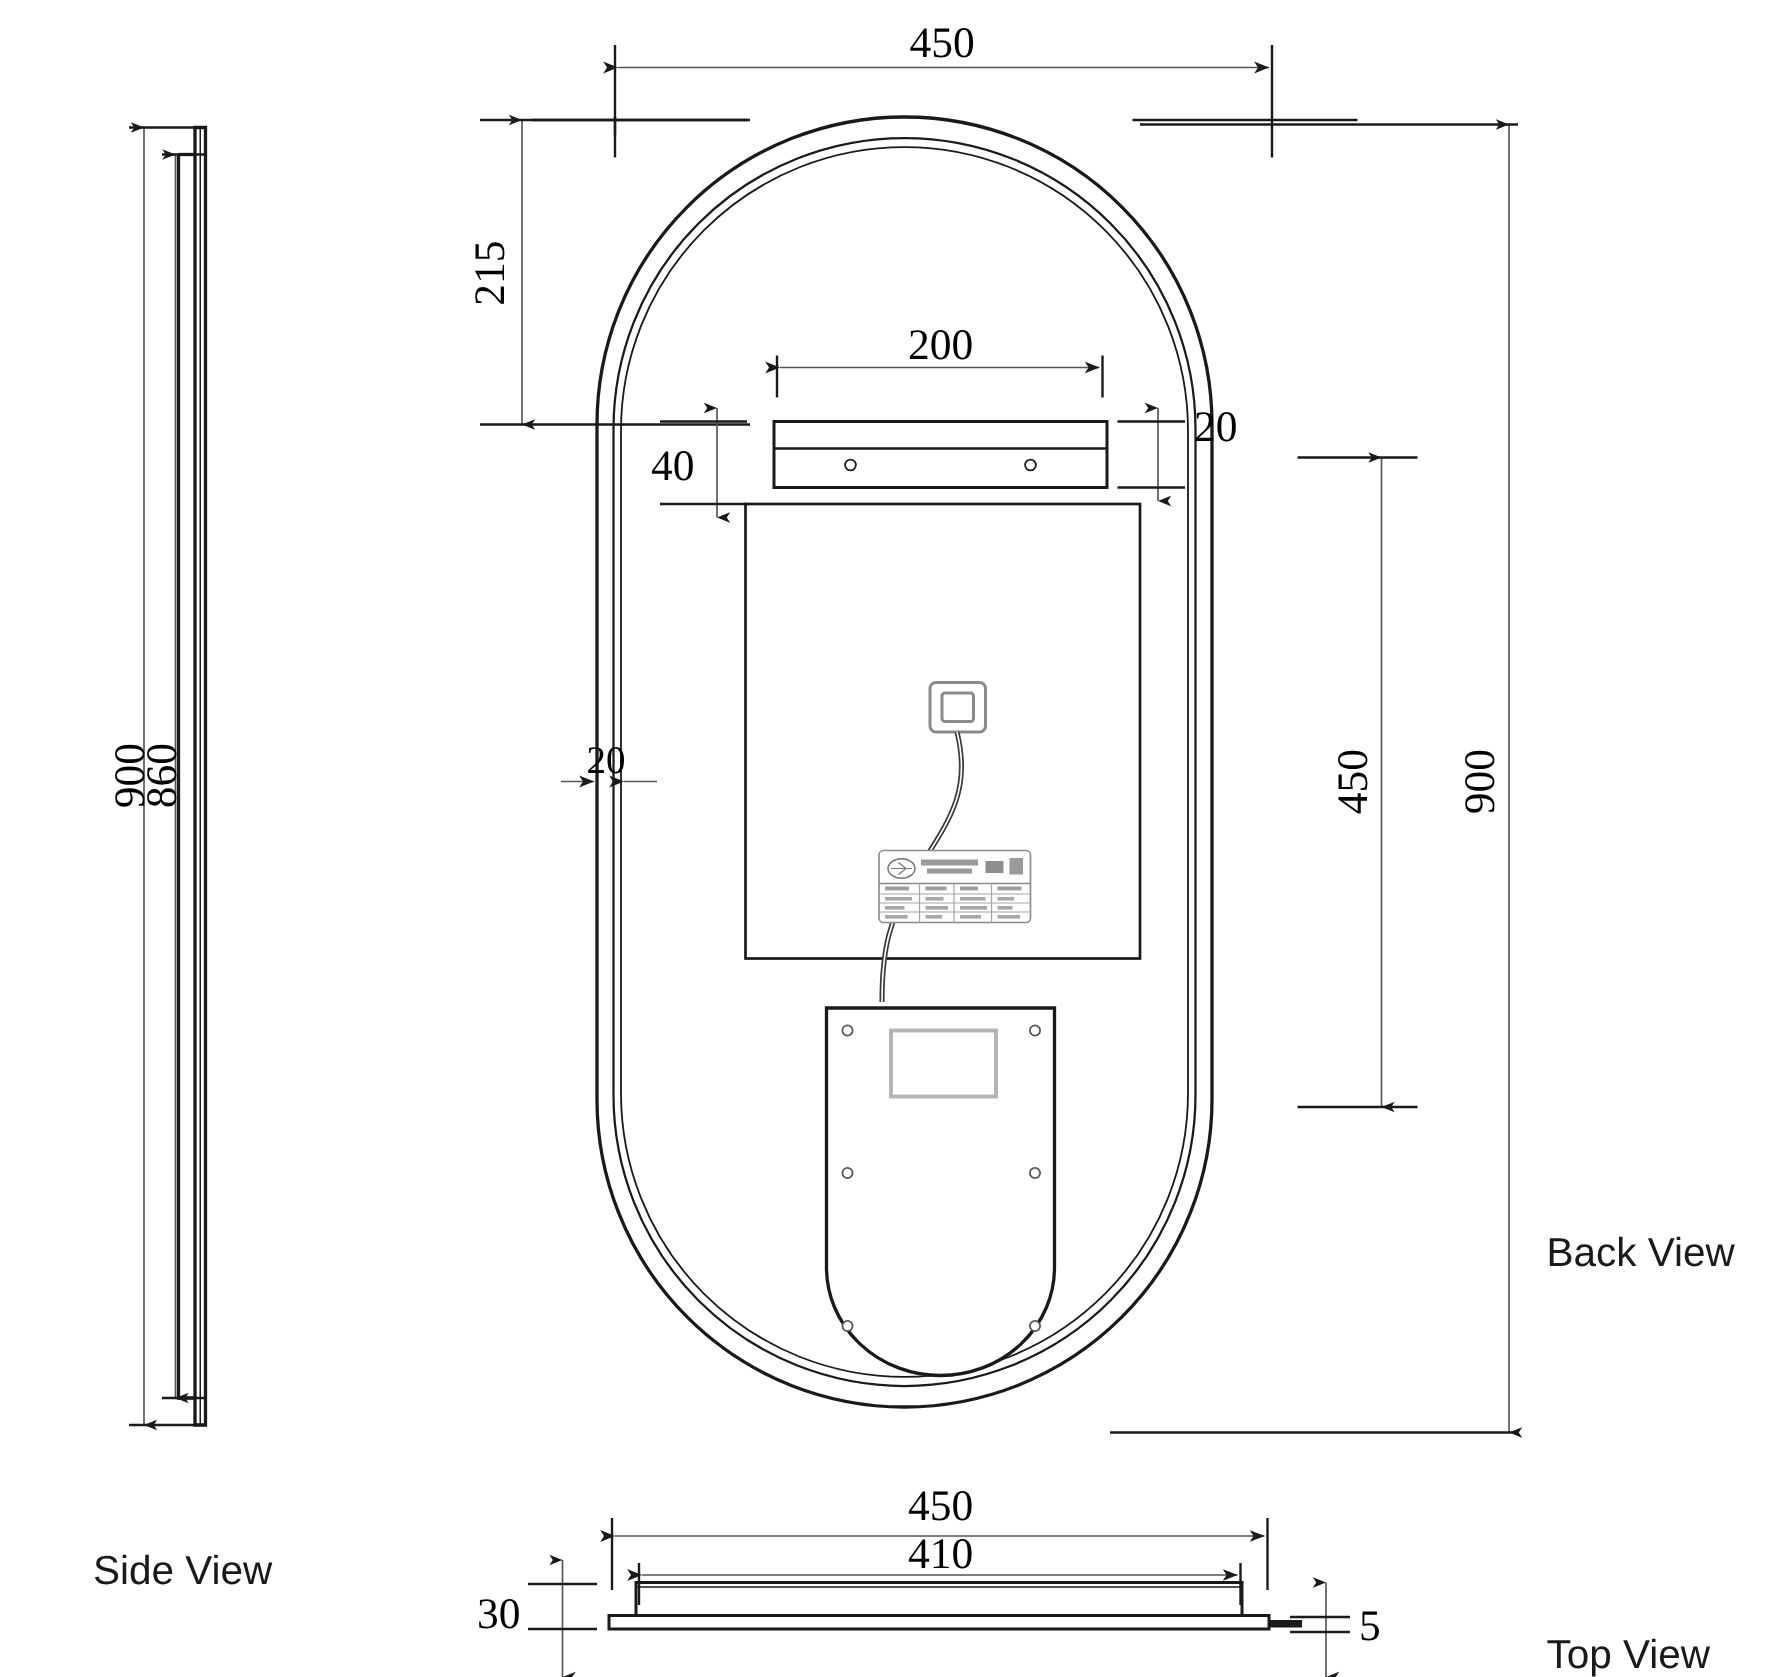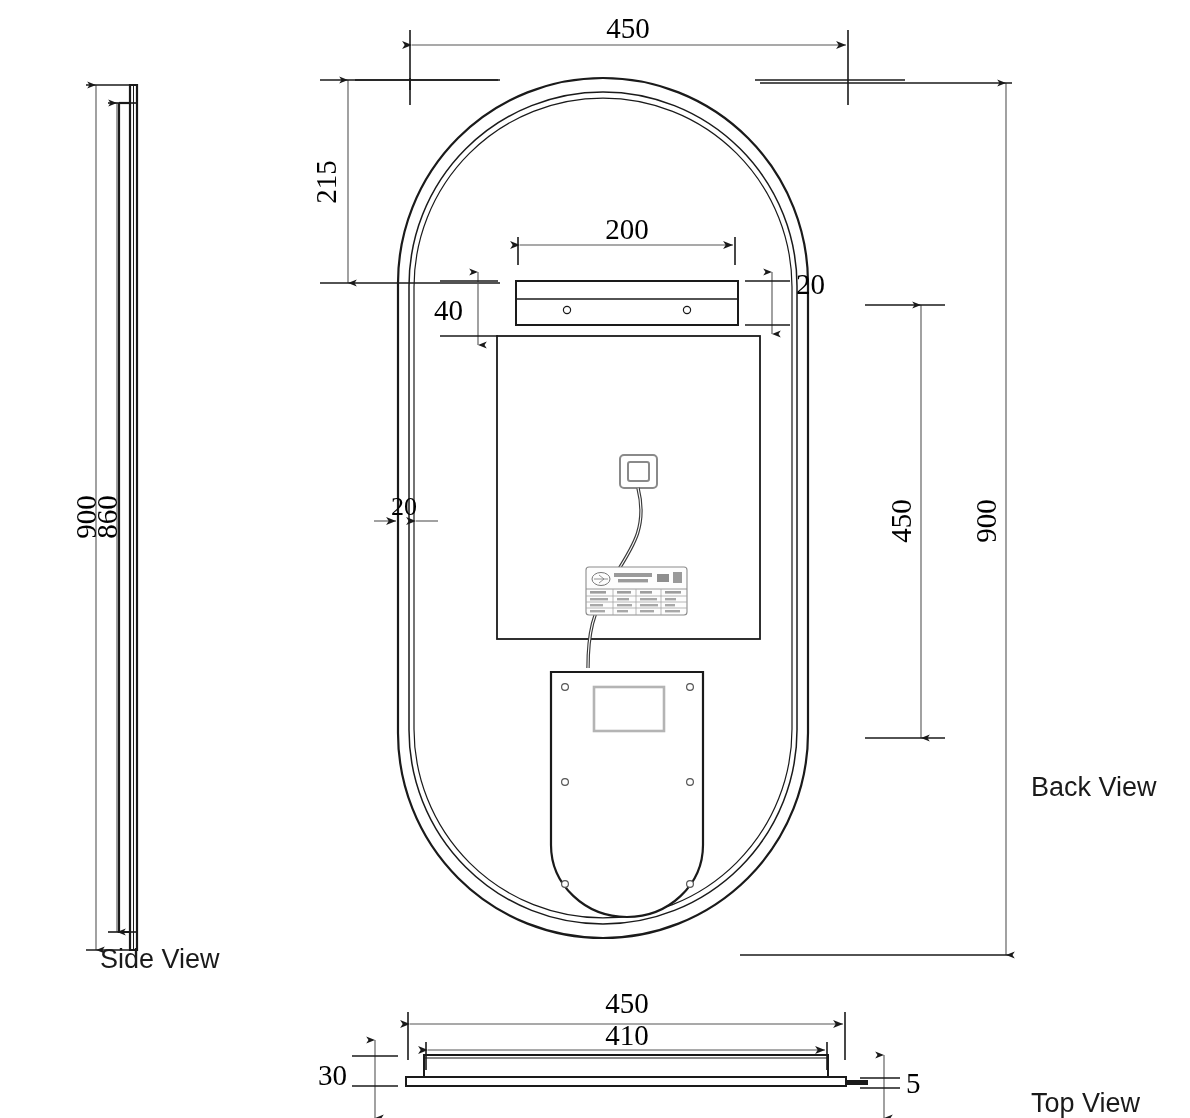--- a/index.html
+++ b/index.html
@@ -219,19 +219,19 @@
     </g>
 
     <g>
       <line x1="884" y1="1055" x2="884" y2="1118" stroke="#555" stroke-width="1.1" marker-start="url(#arrVu)" marker-end="url(#arrVd)"></line>
       <line x1="860" y1="1078" x2="900" y2="1078" stroke="#1a1a1a" stroke-width="1.6"></line>
       <line x1="860" y1="1088" x2="900" y2="1088" stroke="#1a1a1a" stroke-width="1.6"></line>
       <text class="dim" x="906" y="1093" text-anchor="start">5</text>
     </g>
   </svg>
 
-  <div class="view-label" style="left:62px; top:944px;margin-left:38px;">Side View</div>
-
-  <div class="view-label" style="left:1031px; top:772px;text-align:center;">Back View</div>
+  <div class="view-label" style="left:62px; top:1032px;">Side View</div>
+
+  <div class="view-label" style="left:1031px; top:820px;text-align:center;">Back View</div>
 
   <div class="view-label" style="left:1031px; top:1088px;">Top View</div>
 
 </div>
 
 </body></html>

